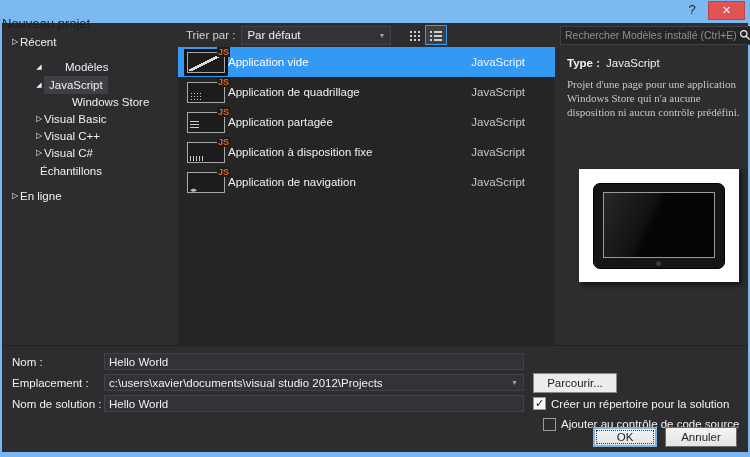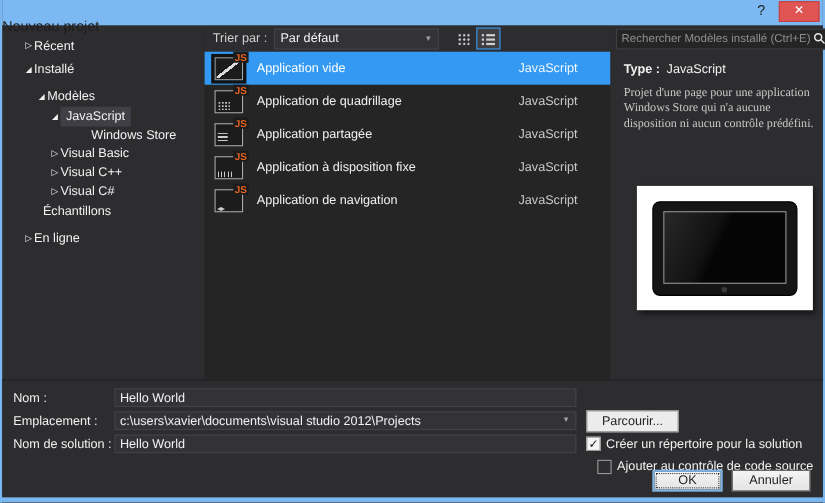--- a/index.html
+++ b/index.html
@@ -11,29 +11,29 @@
             display:flex; flex-direction:column; position:relative; }
 
   
   .titlebar { height:23px; background:#7cb9f2; position:relative; flex:none; }
   .titlebar .title { position:absolute; left:0; right:0; top:3px; color:#1e1e1e; font-size:13px;margin-top:13px; }
   .help-btn { position:absolute; right:47px; top:2px; width:18px; height:18px; text-align:center; color:#1e1e1e; font-size:13px; cursor:default; }
   .close-btn { position:absolute; right:3px; top:1px; width:37px; height:19px; background:#e15454; border:1px solid #c04343;
                color:#fff; font-size:11px; text-align:center; line-height:17px; }
 
   
-  .main { display:flex; height:322px; flex:none;padding-left:11px; }
+  .main { display:flex; height:322px; flex:none; }
 
   .sidebar { width:176px; background:#2d2d30; padding-top:8px; color:#f1f1f1; }
   .tree-row { height:16px; line-height:16px; display:flex; align-items:center; white-space:nowrap; cursor:default; }
   .tree-row .tw { width:10px; font-size:8px; color:#f1f1f1; display:inline-block; text-align:center; flex:none; }
   .tw-exp::before { content:"◢"; font-size:7px; }
   .tw-col::before { content:"▷"; font-size:8px; }
   .lvl0 { padding-left:8px; margin:3px 0 5px 0; }
-  .lvl1 { padding-left:20px; margin:2px 0; }
+  .lvl1 { padding-left:20px; margin:2px 12px;gap:21px; }
   .lvl2 { padding-left:32px; margin:1px 0; }
   .lvl3 { padding-left:56px; margin:1px 12px; }
   .no-glyph { padding-left:26px; }
   .lvl3.no-glyph { padding-left:58px; }
   .gap-top { margin-top:9px; }
   .tree-label.sel { background:#3f3f46; padding:1px 5px; }
 
   .center { width:377px; background:#252526; display:flex; flex-direction:column; }
   .sortbar { height:24px; background:#2d2d30; display:flex; align-items:center; padding-left:8px; flex:none; }
   .sortbar .slabel { color:#d0d0d0; margin-right:6px; }
@@ -53,21 +53,21 @@
   .icon-list::after { content:""; position:absolute; left:4px; top:1px; width:8px; height:2px; background:#cfcfcf;
       box-shadow:0 4px 0 #cfcfcf, 0 8px 0 #cfcfcf; }
 
   .tlist { flex:1; }
   .trow { height:30px; display:flex; align-items:center; color:#f1f1f1; cursor:default; }
   .trow.selected { background:#3399f3; color:#fff; }
   .trow .tname { flex:1; }
   .trow .tlang { color:#c8c8c8; padding-right:30px; }
   .trow.selected .tlang { color:#f0f6ff; }
 
-  .ticon { width:26px; height:21px; margin:0 13px 0 9px; position:relative; background:#1c1c1c;
+  .ticon { width:38px; height:21px; margin:0 3px 0 9px; position:relative; background:#1c1c1c;
            border:1px solid #a8a8a8; flex:none; }
   .trow.selected .ticon { outline:3px solid #121212; }
   .ticon .badge { position:absolute; top:-6px; right:-6px; color:#e8621d; font-weight:bold; font-size:9px;
                   background:#1c1c1c; padding:0 1px; line-height:10px; }
   .g-vide { position:absolute; left:1px; top:1px; right:1px; bottom:1px;
             background:linear-gradient(to bottom right, transparent 45%, #ddd 45%, #ddd 55%, transparent 55%); }
   .g-grid { position:absolute; left:2px; bottom:2px; width:11px; height:8px;
             background-image:radial-gradient(#ccc 0.9px, transparent 1px); background-size:3px 3px; }
   .g-lines { position:absolute; left:2px; bottom:2px; width:9px; height:9px;
              background:repeating-linear-gradient(to bottom, #ccc 0 1px, transparent 1px 3px); }
@@ -131,24 +131,20 @@
     <div class="close-btn"><span>✕</span></div>
   </div>
 
   <div class="main">
 
     <div class="sidebar">
       <div class="tree-row lvl0">
           <span class="tw tw-col"></span>
           <span class="tree-label">Récent</span>
         </div>
-      <div class="tree-row lvl0">
-          <span class="tw tw-exp"></span>
-          <span class="tree-label">Installé</span>
-        </div>
       <div class="tree-row lvl1 gap-top">
           <span class="tw tw-exp"></span>
           <span class="tree-label">Modèles</span>
         </div>
       <div class="tree-row lvl2">
           <span class="tw tw-exp"></span>
           <span class="tree-label sel">JavaScript</span>
         </div>
       <div class="tree-row lvl3 no-glyph">
           <span class="tree-label">Windows Store</span>

